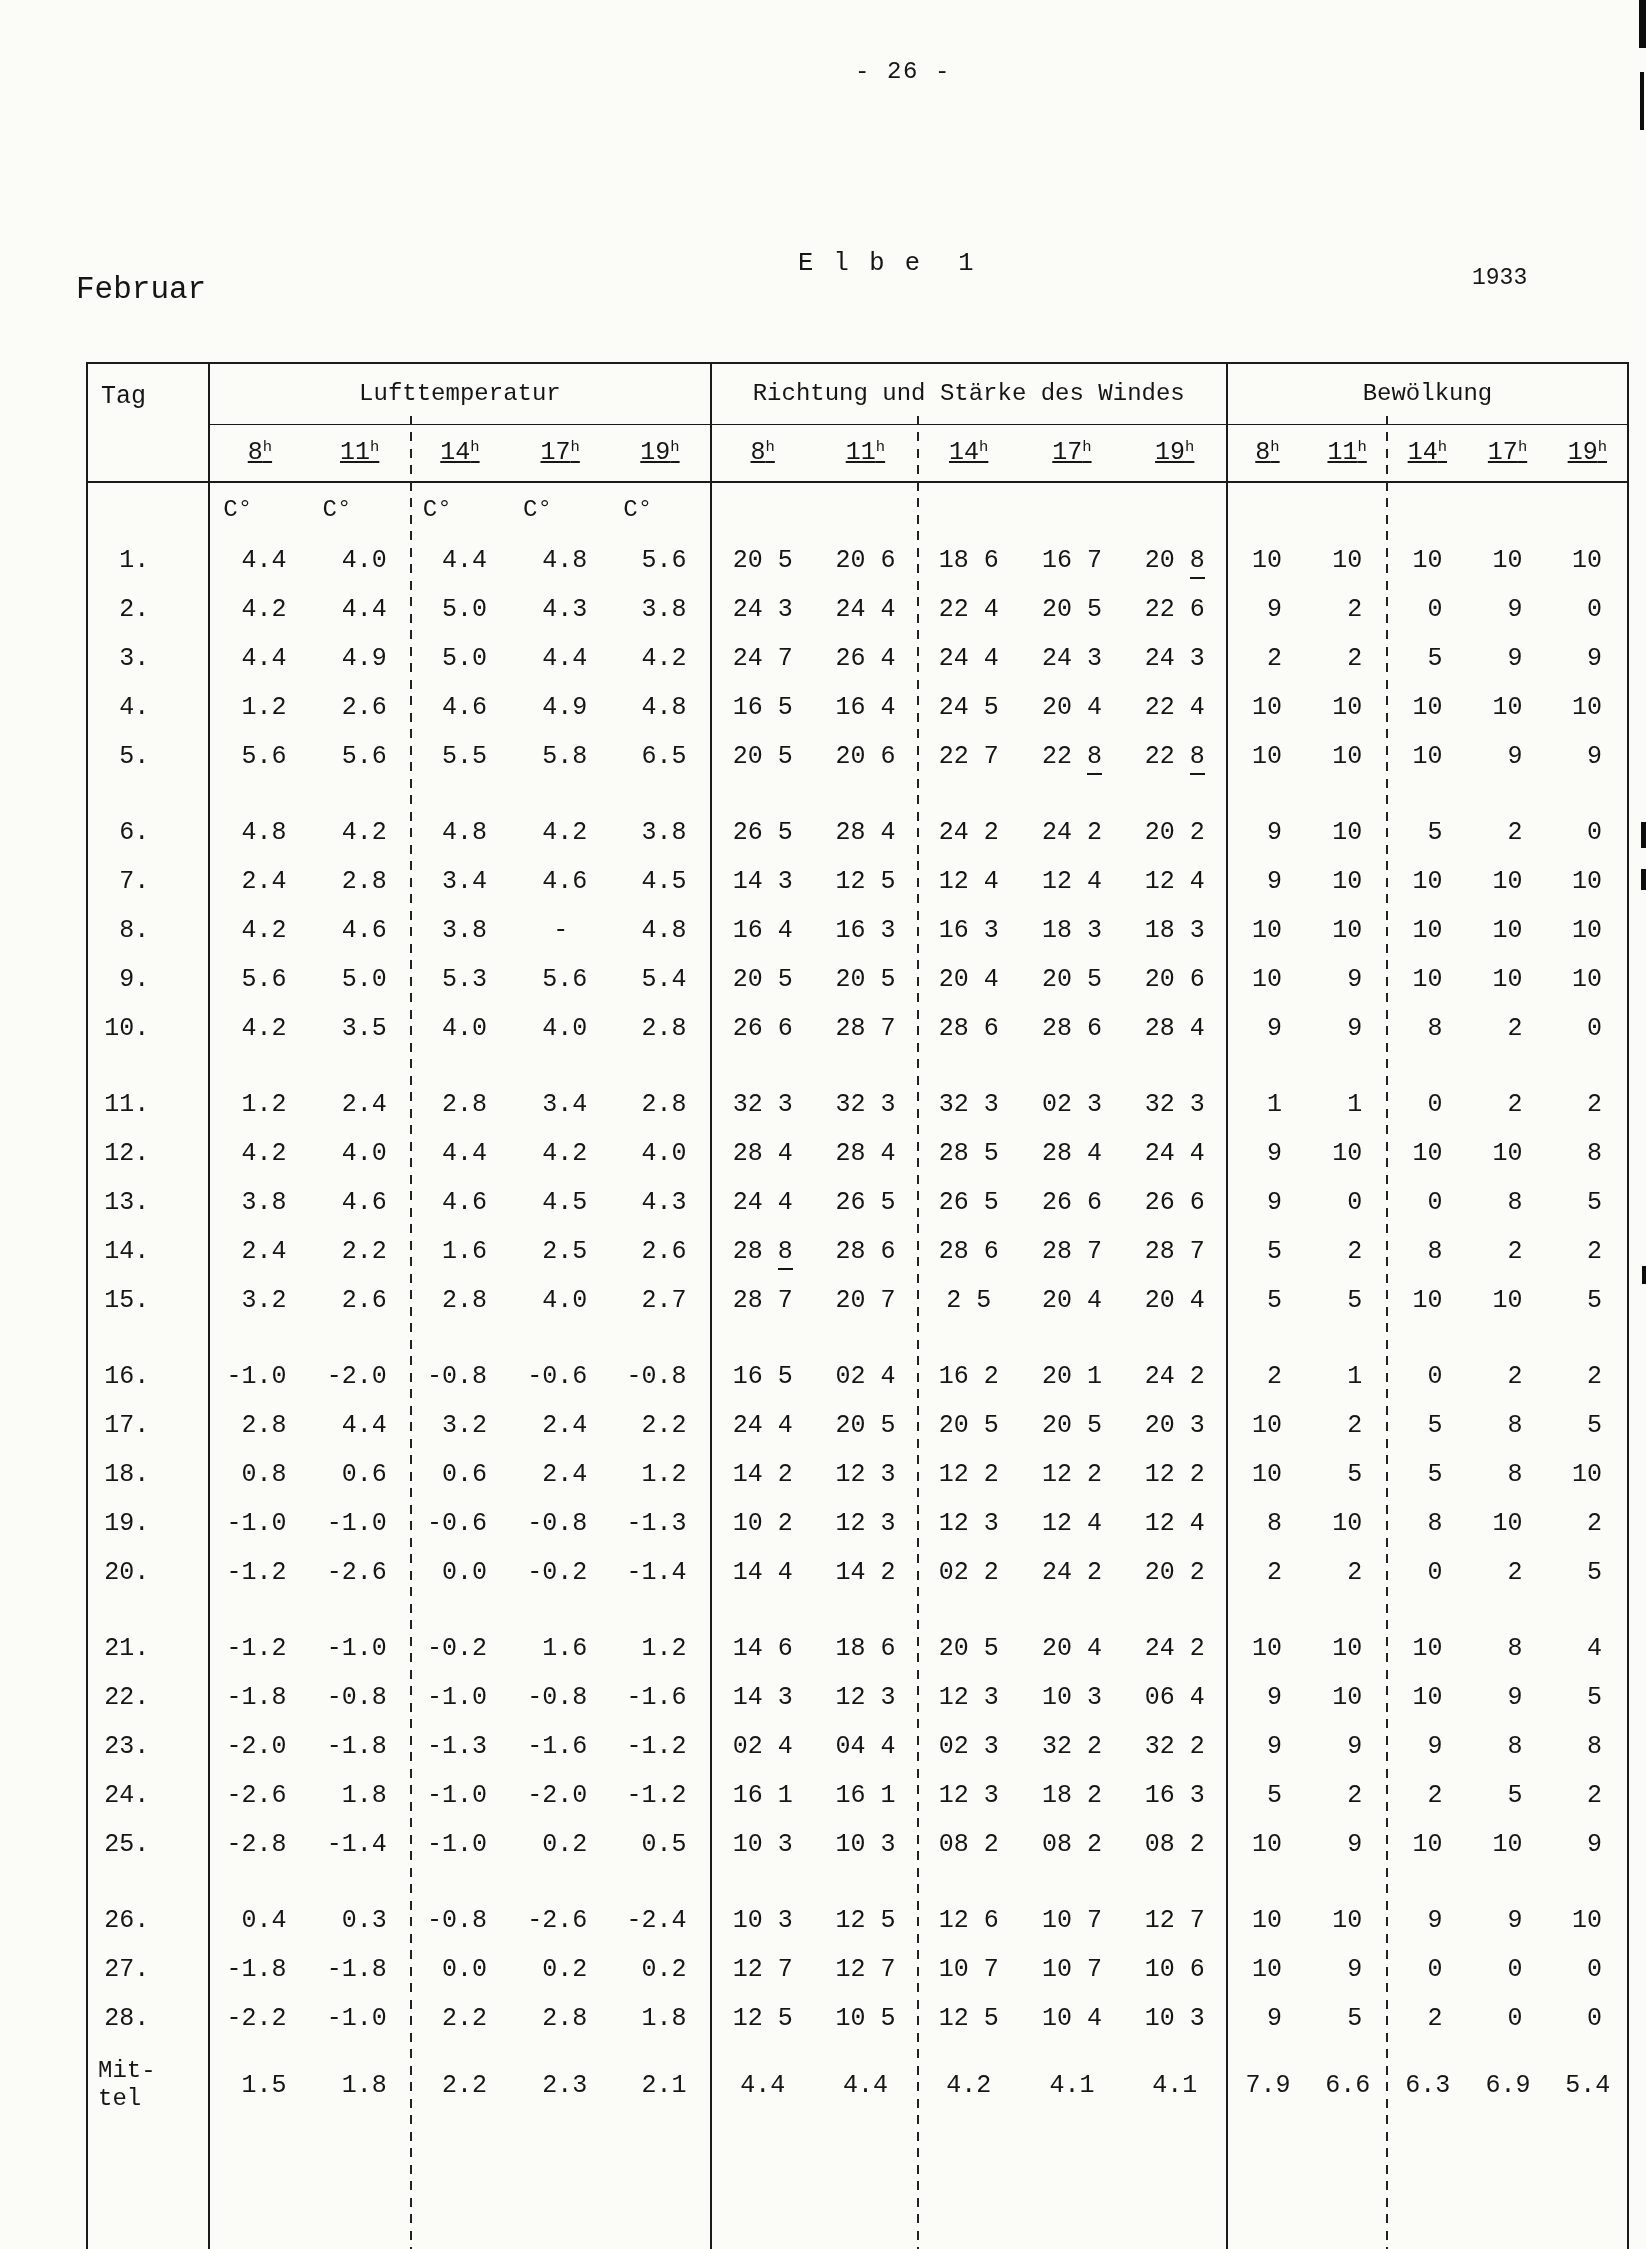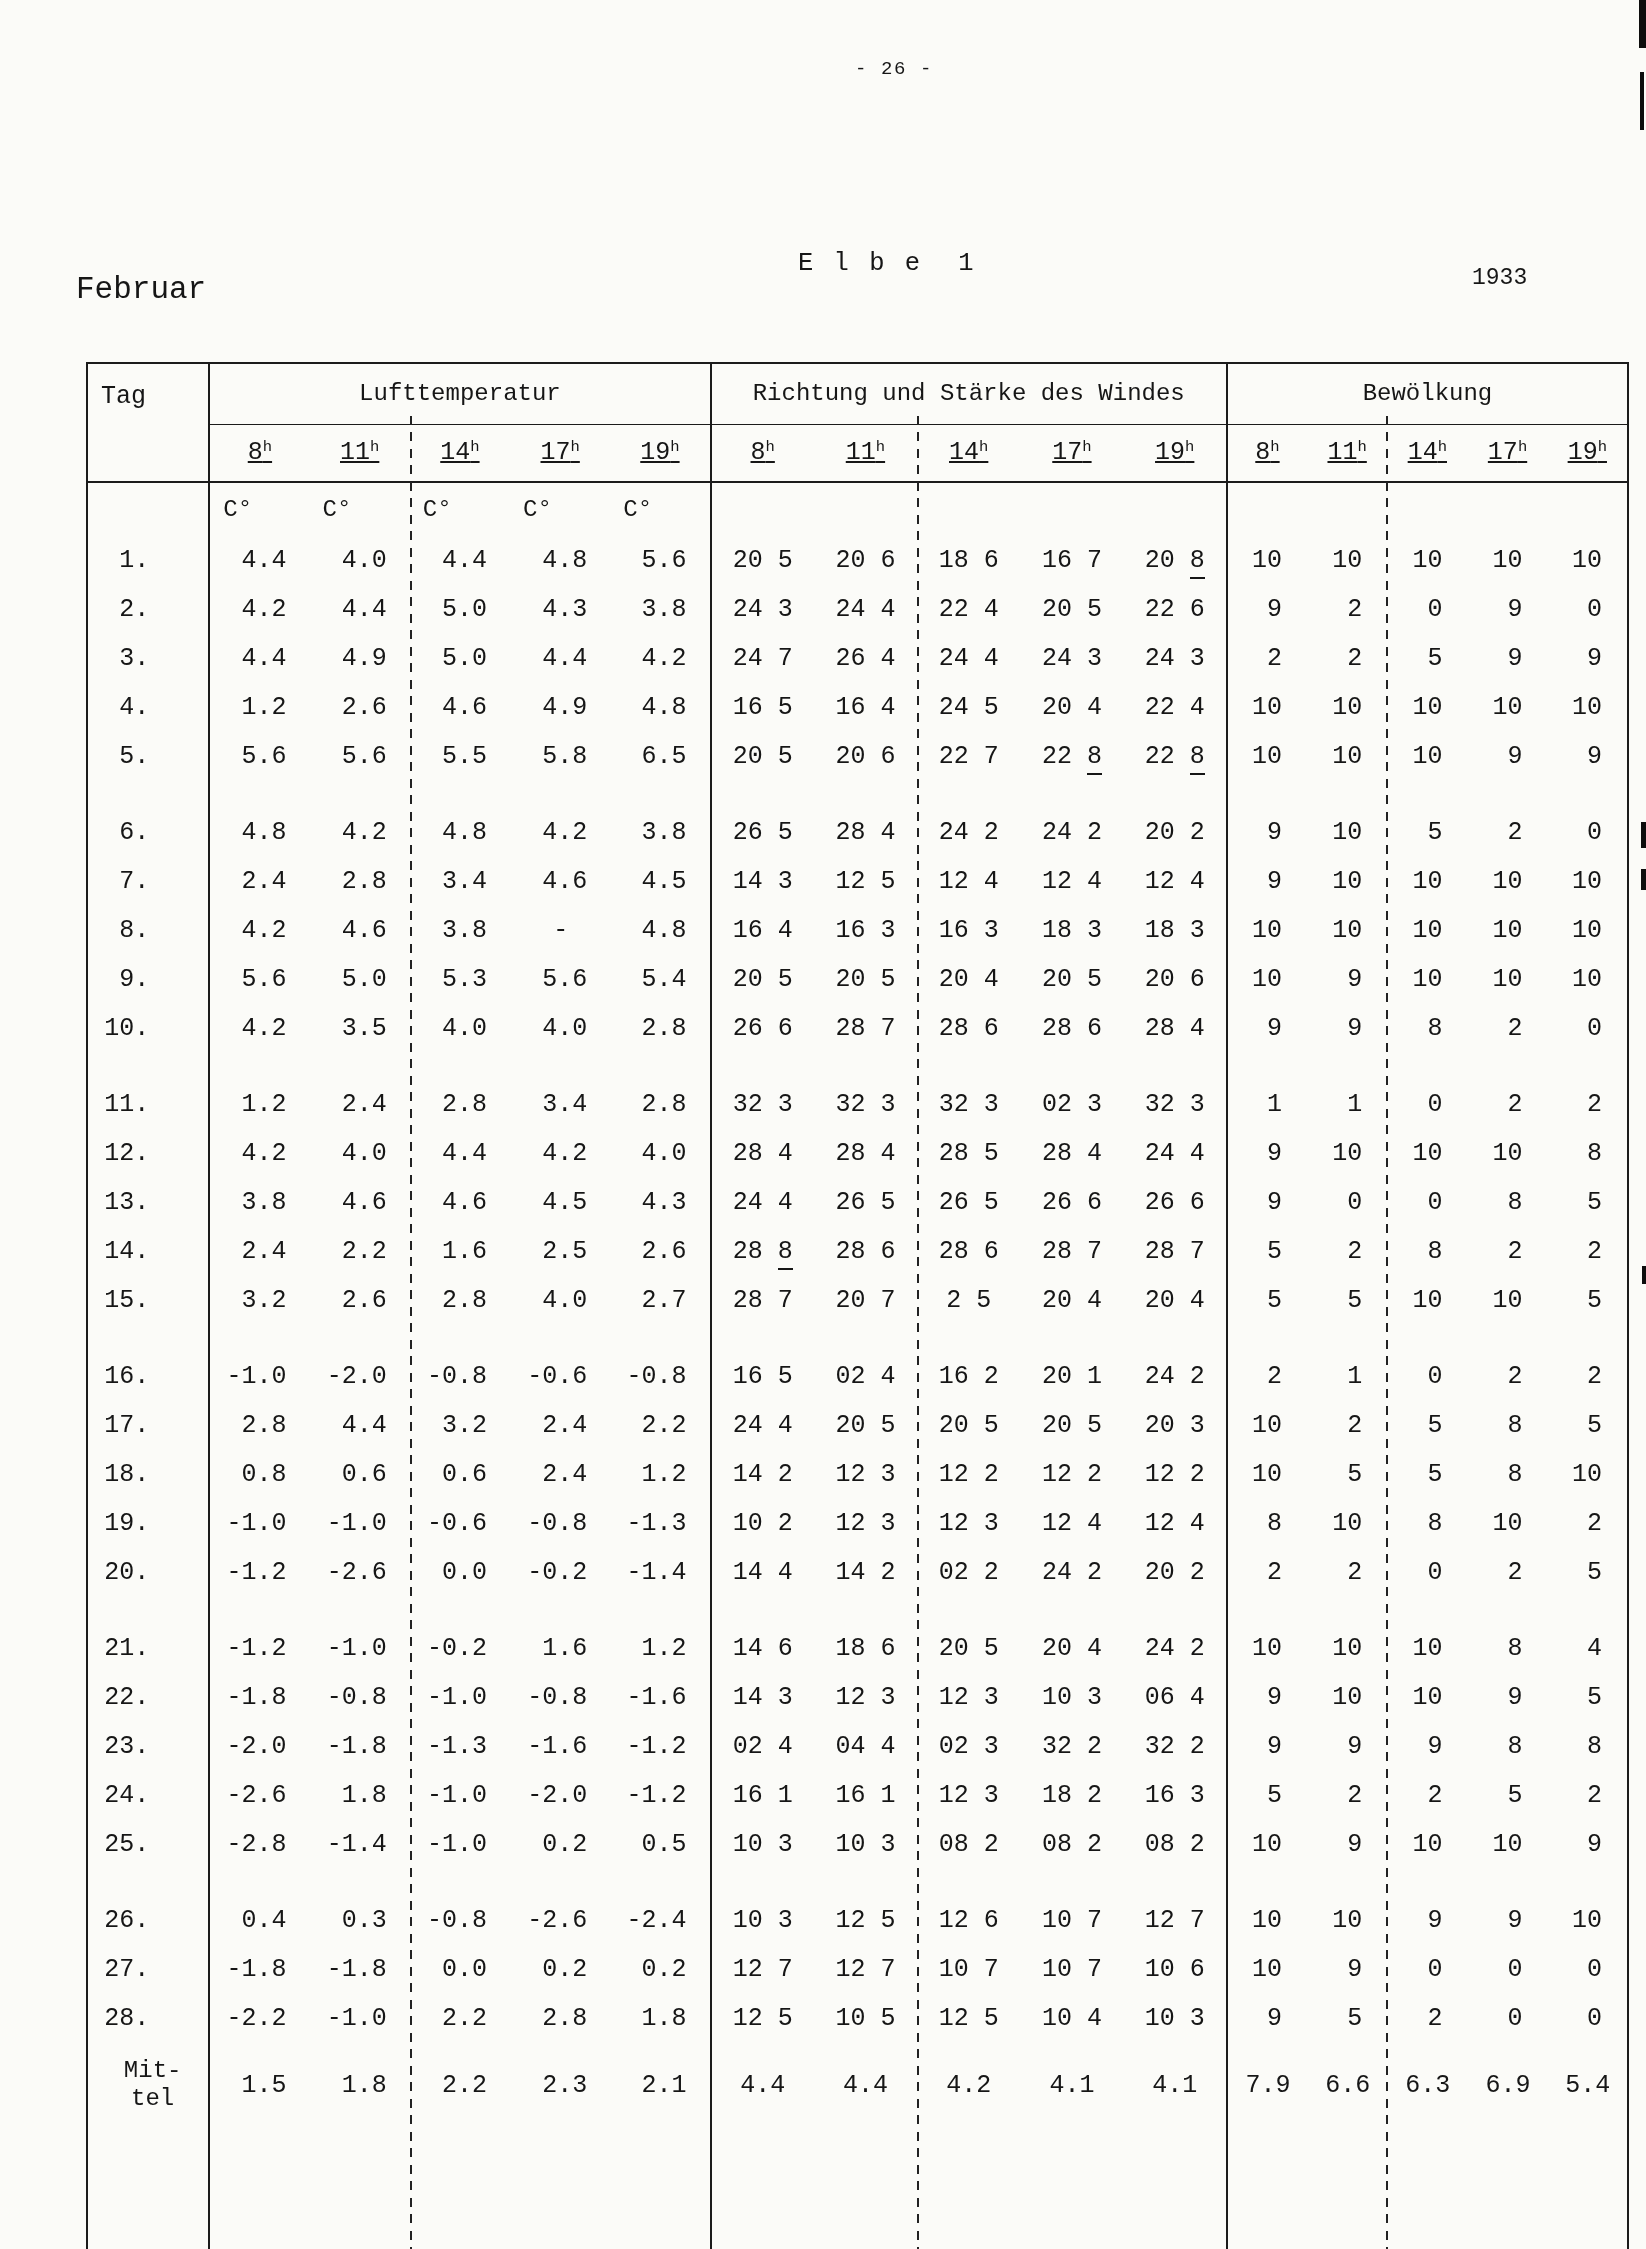--- a/index.html
+++ b/index.html
@@ -1,19 +1,19 @@
 <!DOCTYPE html>
 <html style="font-size:13px"><head>
 <meta charset="utf-8">
 <style>
   html,body{margin:0;padding:0;}
   body{background:#fbfbf8; font-family:"Liberation Mono","DejaVu Sans Mono",monospace;}
   .page{position:relative;width:1646px;height:2250px;background:#fbfbf8;color:#161616;overflow:hidden;}
 
-  .page-number{position:absolute;left:855px;top:58px;font-size:19px;letter-spacing:1.6px;}
+  .page-number{position:absolute;left:855px;top:58px;font-size:24px;letter-spacing:1.6px;}
   .month{position:absolute;left:76px;top:272px;font-size:31px;}
   .station{position:absolute;left:789px;top:249px;font-size:25.5px;white-space:pre;letter-spacing:2.5px;margin-left:9px;}
   .year{position:absolute;left:1472px;top:265px;font-size:23px;}
 
   .table-wrap{position:absolute;left:86px;top:362px;width:1543px;}
   table{table-layout:fixed;width:1543px;border-collapse:collapse;border:2.5px solid #1b1b1b;}
   col.col-day{width:122px;}
   col.col-temp{width:100px;}
   col.col-wind{width:103px;}
   col.col-cloud{width:80px;}
@@ -33,21 +33,21 @@
   td.day{text-align:right;padding-right:59px;}
   td.temp{text-align:right;padding-right:23px;}
   td.temp.ctr{text-align:center;padding-right:0;}
   td.wind{text-align:center;white-space:pre;}
   td.cloud{text-align:right;padding-right:25px;}
 
   tr.spacer td{height:25px;font-size:1.6px;}
   tr.filler td{height:191px;font-size:1.6px;}
 
   tr.mittel-row td{height:82px;}
-  td.mittel-label{text-align:center;padding-left:10px;font-size:24px;line-height:1.15;}
+  td.mittel-label{text-align:left;padding-left:10px;font-size:24px;line-height:1.15;}
   tr.mittel-row td.cloud{text-align:center;padding-right:0;}
 
   u{text-decoration:none;border-bottom:2.5px solid #161616;padding-bottom:1.6px;}
 
   .dash-line{position:absolute;top:54px;bottom:3.3px;width:1.6px;
     background:repeating-linear-gradient(to bottom,#222 0px,#222 9px,transparent 9px,transparent 16.5px);}
   .dl-temp{left:324px;}
   .dl-wind{left:831px;}
   .dl-cloud{left:1300px;}
 

